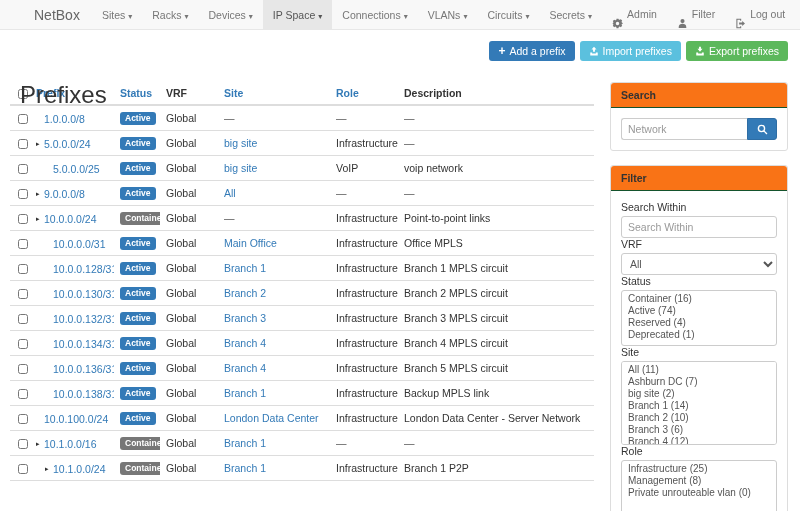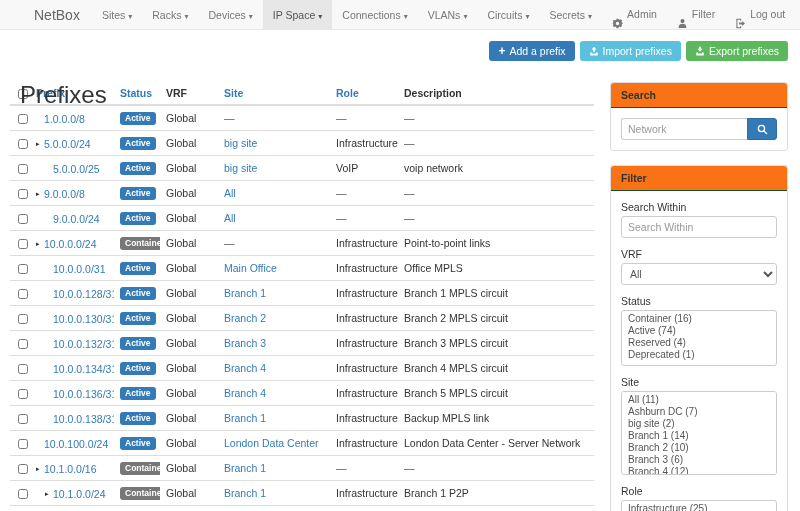--- a/index.html
+++ b/index.html
@@ -51,21 +51,21 @@
   a.plink, a.slink { color:#337ab7; text-decoration:none; }
   .badge { display:inline-block; color:#fff; font-weight:bold; font-size:8.5px;
     padding:2px 5px; border-radius:3px; line-height:1; }
   .dash { color:#555; }
 
   
   .panel { border:1px solid #ddd; border-radius:3px; margin-bottom:14px; background:#fff; }
   .panel-heading { background:#f97316; border-bottom:1px solid #14532d;
     border-radius:3px 3px 0 0; padding:6px 10px; font-weight:bold; color:#333; }
   .panel-body { padding:10px; }
-  .field { margin-bottom:10px; }
+  .field { }
   .field:last-child { margin-bottom:0; }
   .field-label { display:block; margin-bottom:3px; color:#333; }
   .tinput { width:100%; height:22px; border:1px solid #ccc; border-radius:3px;
     padding:3px 6px; font-size:10.5px; color:#555; font-family:"Liberation Sans",sans-serif; }
   .tinput::placeholder { color:#999; }
   .input-group { display:flex; }
   .input-group .tinput { border-radius:3px 0 0 3px; border-right:none; flex:1; min-width:0; }
   .search-btn { width:30px; height:22px; background:#337ab7; border:1px solid #2e6da4;
     border-radius:0 3px 3px 0; display:flex; align-items:center; justify-content:center; cursor:pointer; }
   .search-btn svg { width:11px; height:11px; stroke:#fff; fill:none; stroke-width:2; }
@@ -235,32 +235,20 @@
                   <a href="#" class="plink">9.0.0.0/8</a>
                 </span></td>
         <td><span class="badge" style="background: rgb(51, 122, 183);">Active</span></td>
         <td><span class="vrf">Global</span></td>
         <td><a href="#" class="slink">All</a></td>
         <td><span class="role dash">—</span></td>
         <td><span class="desc dash">—</span></td>
       </tr>
             <tr>
         <td class="cb"><input type="checkbox" style=""></td>
-        <td><span class="tree" style="padding-left: 9px;">
-                  <span class="arrow" style="visibility: hidden;">▸</span>
-                  <a href="#" class="plink">9.0.0.0/24</a>
-                </span></td>
-        <td><span class="badge" style="background: rgb(51, 122, 183);">Active</span></td>
-        <td><span class="vrf">Global</span></td>
-        <td><a href="#" class="slink">All</a></td>
-        <td><span class="role dash">—</span></td>
-        <td><span class="desc dash">—</span></td>
-      </tr>
-            <tr>
-        <td class="cb"><input type="checkbox" style=""></td>
         <td><span class="tree" style="padding-left: 0px;">
                   <span class="arrow" style="visibility: visible;">▸</span>
                   <a href="#" class="plink">10.0.0.0/24</a>
                 </span></td>
         <td><span class="badge" style="background: rgb(119, 119, 119);">Container</span></td>
         <td><span class="vrf">Global</span></td>
         <td><span class="dash site-dash">—</span></td>
         <td><span class="role">Infrastructure</span></td>
         <td><span class="desc">Point-to-point links</span></td>
       </tr>

